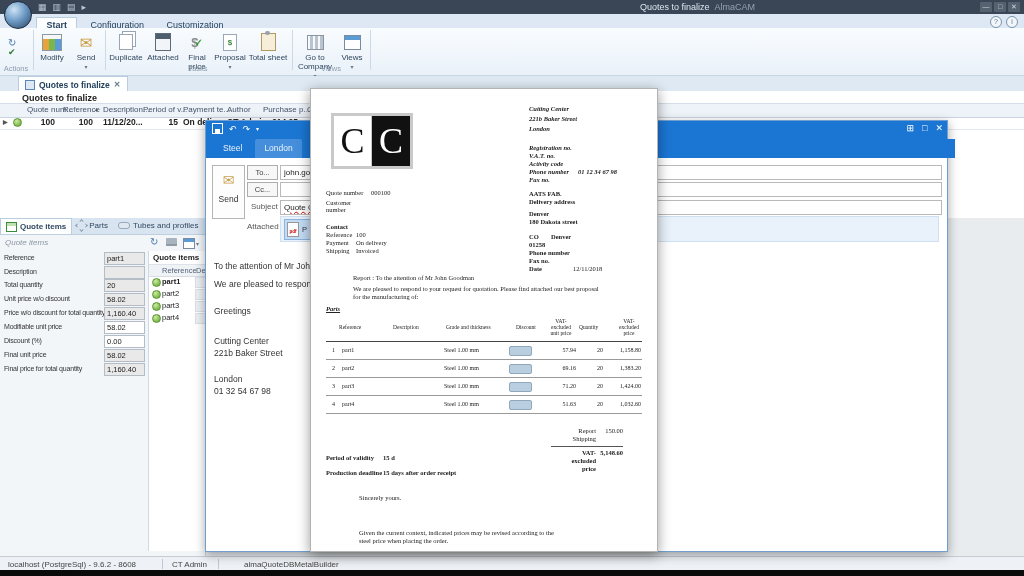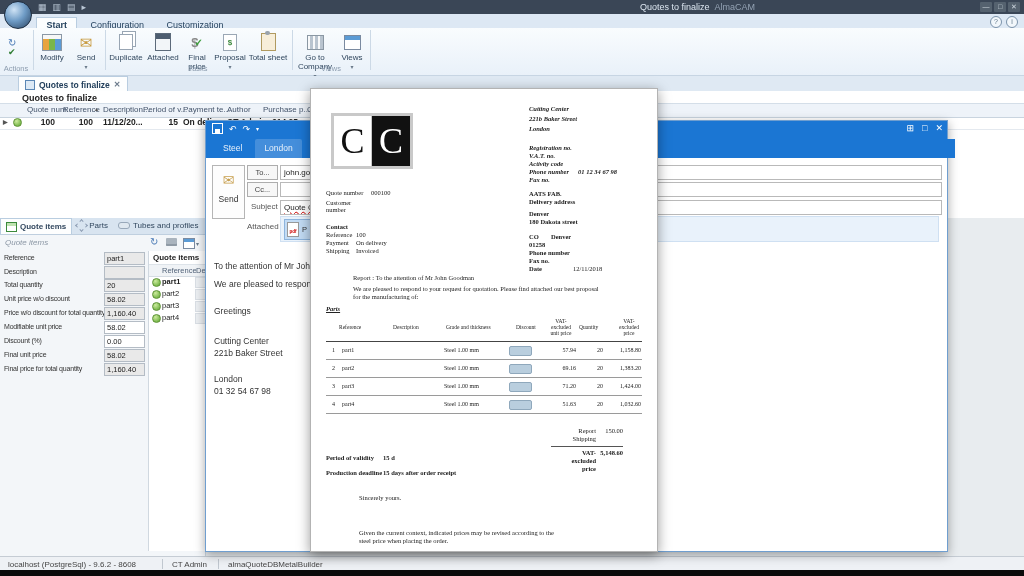--- a/index.html
+++ b/index.html
@@ -508,15 +508,15 @@
   <span class="abs pv" style="left:48px;top:405px;">Sincerely yours.</span>
   <span class="abs pv" style="left:48px;top:440px;">Given the current context, indicated prices may be revised according to the</span>
   <span class="abs pv" style="left:48px;top:448px;">steel price when placing the order.</span>
 </div>
 
 <div class="abs statusbar">
   <span class="abs" style="left:8px;top:3px;">localhost (PostgreSql) - 9.6.2 - 8608</span>
   <div class="abs ssep" style="left:162px;"></div>
   <span class="abs" style="left:172px;top:3px;">CT Admin</span>
   <div class="abs ssep" style="left:218px;"></div>
-  <span class="abs" style="left:228px;top:3px;">almaQuoteDBMetalBuilder</span>
+  <span class="abs" style="left:244px;top:3px;">almaQuoteDBMetalBuilder</span>
 </div>
 <div class="abs bstrip"></div>
 
 </body></html>

